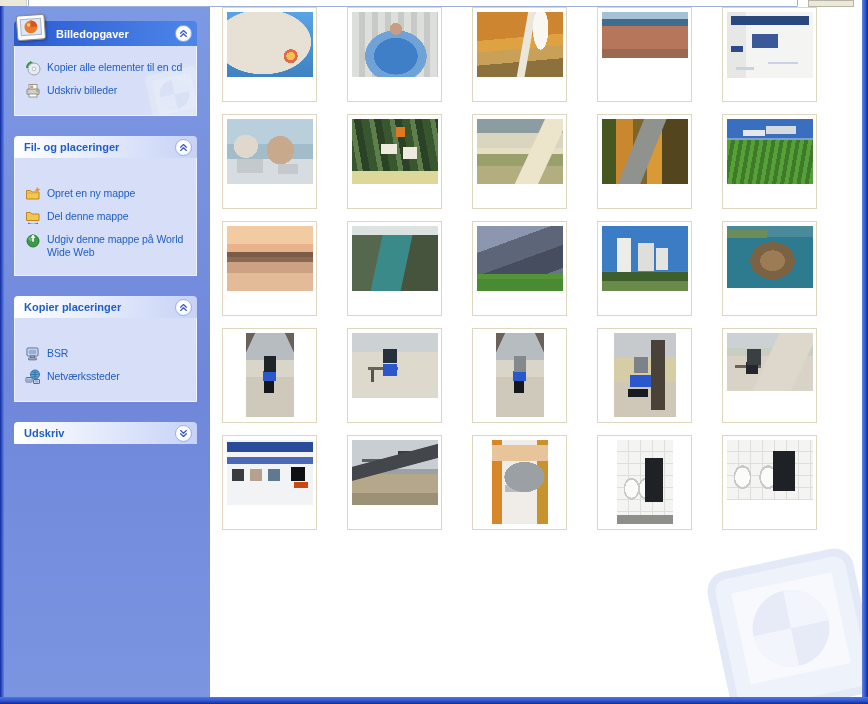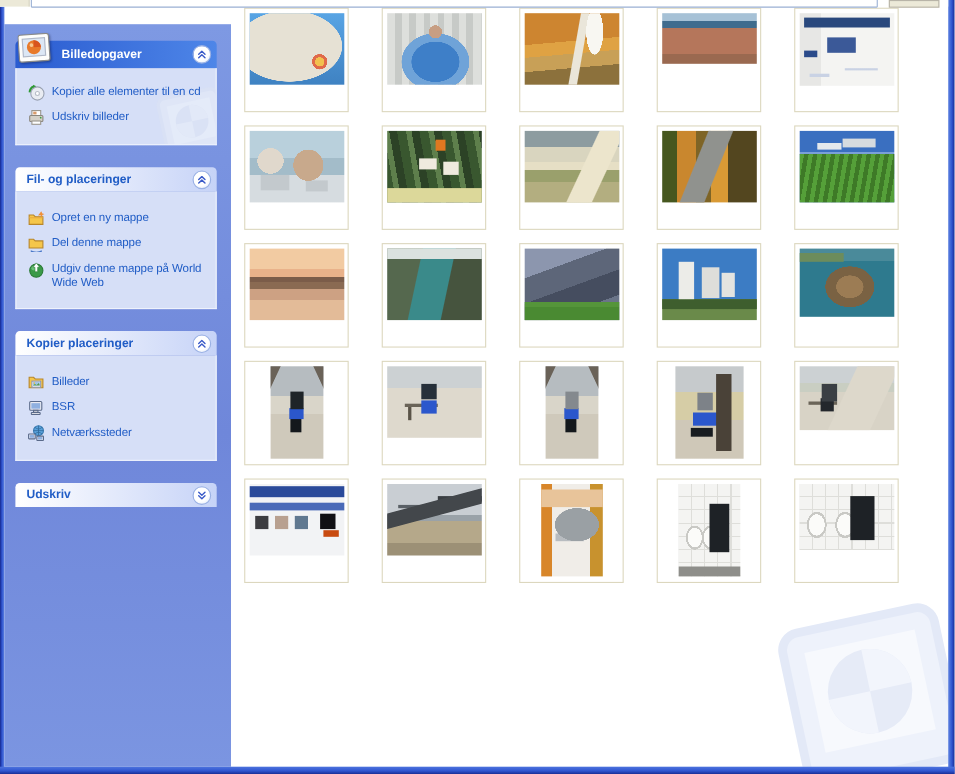--- a/index.html
+++ b/index.html
@@ -13,41 +13,41 @@
               border:1px solid #9ab0d4;border-radius:0 0 1px 1px;}
   .tb-go{position:absolute;right:8px;top:0;width:44px;height:5px;background:#ECE9D8;border:1px solid #b8b4a8;}
   .b-left{position:absolute;left:0;top:6px;width:4px;bottom:0;
           background:linear-gradient(90deg,#16288E,#2F55D0 45%,#5F83E0);z-index:10;}
   .b-right{position:absolute;right:0;top:0;width:6px;bottom:0;
            background:linear-gradient(270deg,#16288E,#2F55D0 45%,#5F83E0);z-index:10;}
   .b-bottom{position:absolute;left:0;right:0;bottom:0;height:7px;
             background:linear-gradient(180deg,#4D74DE,#2F55D0 55%,#16288E);z-index:11;}
 
   
-  .sidebar{position:absolute;left:4px;top:22px;width:206px;bottom:7px;box-sizing:border-box;
+  .sidebar{position:absolute;left:4px;top:6px;width:206px;bottom:7px;box-sizing:border-box;
            background:linear-gradient(180deg,#7E99E3 0%,#6F87DA 55%,#7B95E1 100%);
            padding:15px 0 0 10px;overflow:hidden;}
   .panel{width:183px;margin:0 0 20px 0;position:relative;}
   .panel-header{height:22px;display:flex;align-items:center;box-sizing:border-box;
                 padding:0 5px 0 10px;border-radius:4px 4px 0 0;cursor:pointer;
                 background:linear-gradient(90deg,#ffffff,#C6D3F7);
                 color:#215DC6;font-size:11px;font-weight:bold;}
   .panel-header.special{height:25px;background:linear-gradient(90deg,#2A5BD0,#4E86E8);
                         color:#fff;padding-left:42px;}
   .hdr-icon{position:absolute;left:2px;top:-7px;width:32px;height:28px;}
   .hdr-icon svg{width:100%;height:100%;filter:drop-shadow(1px 1px 1px rgba(0,0,30,.35));}
   .chevron-btn{margin-left:auto;flex:0 0 17px;width:17px;height:17px;border-radius:50%;
                background:radial-gradient(circle at 40% 35%,#ffffff 55%,#dde6f8);
                border:1px solid #9AB1E4;display:flex;align-items:center;justify-content:center;
                box-sizing:border-box;cursor:pointer;}
   .chevron-btn svg{width:13px;height:13px;}
   .panel-body{background:#D6DFF7;border:1px solid #EEF2FC;border-top:none;
               padding:7px 8px 9px 10px;position:relative;overflow:hidden;}
   .task-item{display:flex;align-items:flex-start;gap:5px;margin:7px 0;cursor:pointer;position:relative;z-index:2;}
-  .task-item:first-child{margin-top:10px;}
+  .task-item:first-child{margin-top:21px;}
   .ticon{flex:0 0 17px;width:17px;height:16px;}
   .ticon svg{width:16px;height:16px;}
   .tlabel{color:#215DC6;font-size:10.5px;line-height:13px;letter-spacing:-0.1px;padding-top:1px;}
   .panel-watermark{position:absolute;right:-10px;bottom:-12px;width:62px;height:62px;
                    transform:rotate(-12deg);opacity:.65;z-index:1;pointer-events:none;}
 
   
   .content{position:absolute;left:210px;top:6px;right:6px;bottom:7px;background:#fff;overflow:hidden;}
   .grid{position:absolute;left:12px;top:1px;display:grid;
         grid-template-columns:repeat(5,95px);column-gap:30px;row-gap:12px;z-index:2;}
@@ -167,30 +167,20 @@
         <span>Kopier placeringer</span>
         <span class="chevron-btn">
           <svg viewBox="0 0 16 16">
               <path d="M4.5 7.7 L8 4.4 l3.5 3.3 M4.5 11.6 L8 8.3 l3.5 3.3" fill="none" stroke="#3a5ac8" stroke-width="1.6" stroke-linecap="round" stroke-linejoin="round"></path>
             </svg>
         </span>
       </div>
       <div class="panel-body">
           <div class="task-item">
             <span class="ticon"><svg viewBox="0 0 16 16">
-                <path d="M1.5 3 l4 0 1.5 1.5 7 0 0 8 -12.5 0z" fill="#f5c64a" stroke="#b8862a"></path>
-                <rect x="4" y="6.5" width="8" height="5.5" fill="#fff" stroke="#8a96b8"></rect>
-                <rect x="4.8" y="7.3" width="6.4" height="3.2" fill="#9ec4e8"></rect>
-                <circle cx="6.2" cy="8.3" r=".7" fill="#f0c040"></circle>
-                <path d="M4.8 10.5 l2 -1.5 1.5 1 2 -1.8 1 2.3z" fill="#5a9a4a"></path>
-              </svg></span>
-            <span class="tlabel">Billeder</span>
-          </div>
-          <div class="task-item">
-            <span class="ticon"><svg viewBox="0 0 16 16">
                 <rect x="2" y="2" width="11" height="8" rx="1" fill="#e8eaf2" stroke="#5a6a8a"></rect>
                 <rect x="3.5" y="3.5" width="8" height="5" fill="#8fb0e0"></rect>
                 <rect x="5.5" y="10" width="4" height="2" fill="#c8cad2" stroke="#5a6a8a"></rect>
                 <rect x="3.5" y="12" width="8" height="1.8" rx=".5" fill="#d8dae2" stroke="#5a6a8a"></rect>
               </svg></span>
             <span class="tlabel">BSR</span>
           </div>
           <div class="task-item">
             <span class="ticon"><svg viewBox="0 0 16 16">
                 <circle cx="10" cy="5.5" r="4.5" fill="#5aa2dc" stroke="#3a7ab0"></circle>

